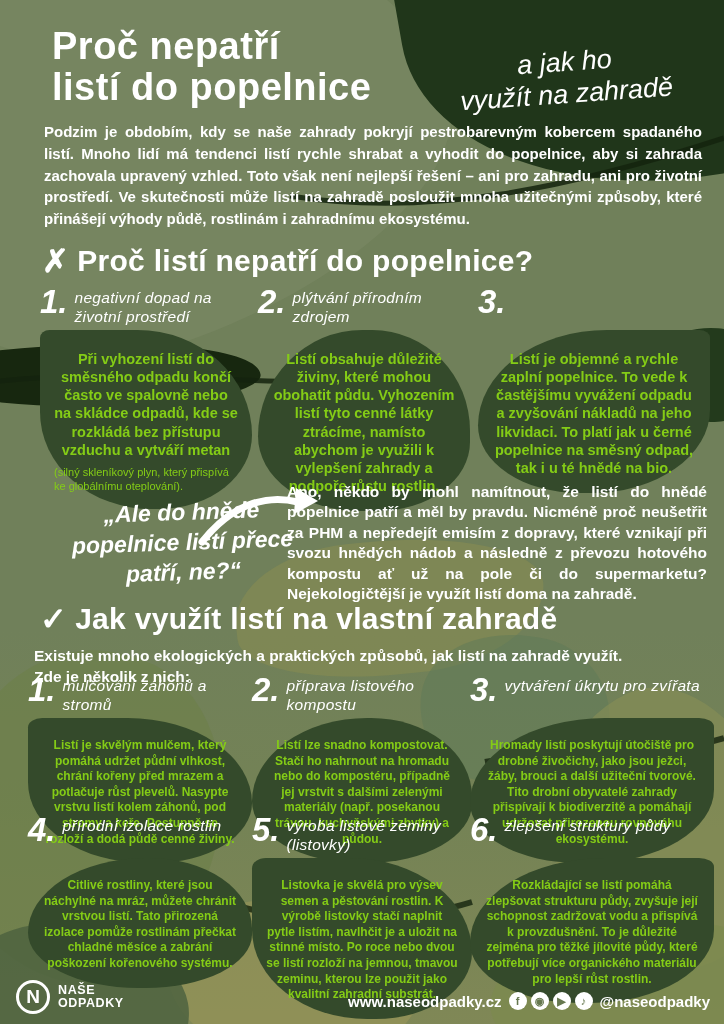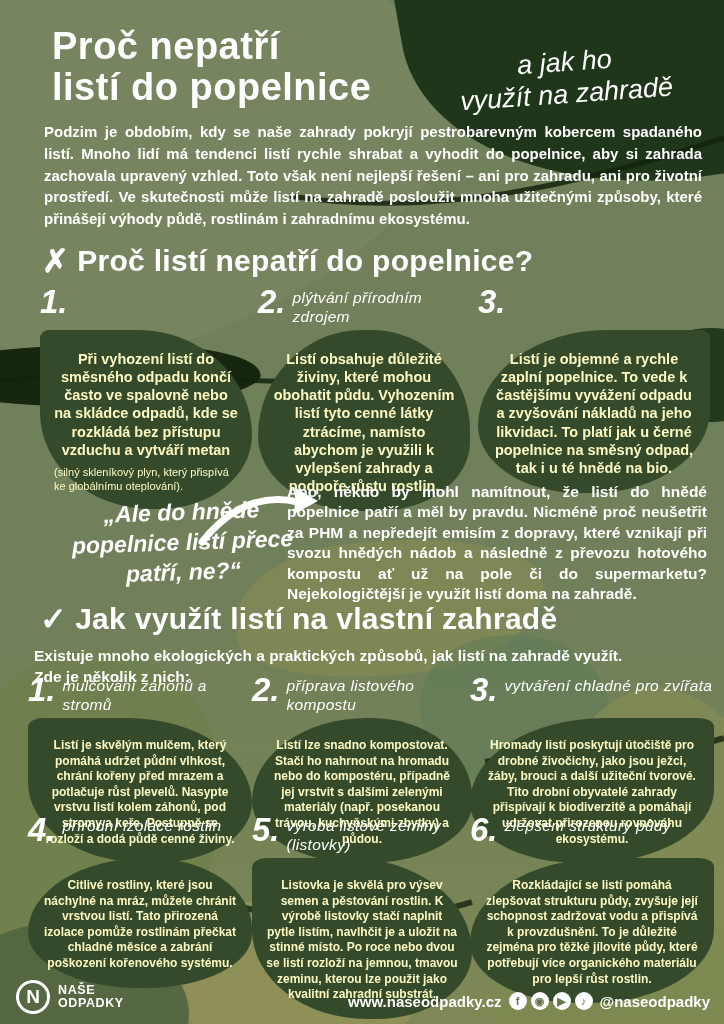--- a/index.html
+++ b/index.html
@@ -46,21 +46,21 @@
   .sec-head { position:absolute; display:flex; align-items:center; gap:8px; font-size:30px; font-weight:800; letter-spacing:.3px; }
   .sec1-head { left:42px; top:244px; }
   .sec2-head { left:40px; top:602px; }
   .mark { font-size:32px; font-weight:700; line-height:1; }
   .sec2-intro { position:absolute; left:34px; top:646px; width:662px; font-size:15.5px; font-weight:700; line-height:1.35; }
   
   .col { position:absolute; }
   .item-head { display:flex; gap:7px; align-items:flex-start; min-height:44px; }
   .num { font-size:33px; font-style:italic; font-weight:600; line-height:.95; }
   .item-title { font-size:15.5px; font-style:italic; line-height:1.2; padding-top:3px; font-weight:500; letter-spacing:.3px; }
-  .blob { position:relative; background:#344a2b; color:#fef9c3; text-align:center; padding:20px 14px 16px; }
+  .blob { position:relative; background:#344a2b; color:#84cc16; text-align:center; padding:20px 14px 16px; }
   .blob p { font-weight:700; }
   .s1-body { font-size:14.5px; line-height:1.25; }
   .s2-body { font-size:12px; line-height:1.3; }
   .note { font-size:11px; font-weight:400 !important; margin-top:7px; line-height:1.25; text-align:left; }
   .c1 { left:40px;  top:286px; width:212px; }
   .c2 { left:258px; top:286px; width:212px; }
   .c3 { left:478px; top:286px; width:232px; }
   .blob-a { border-radius:6% 72% 58% 70% / 6% 78% 55% 72%; min-height:158px; }
   .blob-b { border-radius:62% 58% 55% 60% / 74% 70% 48% 52%; min-height:150px; }
   .blob-c { border-radius:74% 6% 68% 58% / 78% 6% 68% 55%; min-height:150px; }
@@ -124,20 +124,21 @@
   <p class="intro">Podzim je obdobím, kdy se naše zahrady pokryjí pestrobarevným kobercem spadaného listí. Mnoho lidí má tendenci listí rychle shrabat a vyhodit do popelnice, aby si zahrada zachovala upravený vzhled. Toto však není nejlepší řešení – ani pro zahradu, ani pro životní prostředí. Ve skutečnosti může listí na zahradě posloužit mnoha užitečnými způsoby, které přinášejí výhody půdě, rostlinám i zahradnímu ekosystému.</p>
 
   <div class="sec-head sec1-head">
     <span class="mark">✗</span>
     <span>Proč listí nepatří do popelnice?</span>
   </div>
 
   <div class="col c1">
     <div class="item-head">
       <span class="num">1.</span>
+      <span class="item-title">negativní dopad na životní prostředí</span>
     </div>
     <div class="blob blob-a">
       <p class="s1-body">Při vyhození listí do směsného odpadu končí často ve spalovně nebo na skládce odpadů, kde se rozkládá bez přístupu vzduchu a vytváří metan</p>
       <p class="note">(silný skleníkový plyn, který přispívá ke globálnímu oteplování).</p>
     </div>
   </div>
   <div class="col c2">
     <div class="item-head">
       <span class="num">2.</span>
       <span class="item-title">plýtvání přírodním zdrojem</span>
@@ -185,21 +186,21 @@
       <span class="num">2.</span>
       <span class="item-title">příprava listového kompostu</span>
     </div>
     <div class="blob blob-e">
       <p class="s2-body">Listí lze snadno kompostovat. Stačí ho nahrnout na hromadu nebo do kompostéru, případně jej vrstvit s dalšími zelenými materiály (např. posekanou trávou, kuchyňskými zbytky) a půdou.</p>
     </div>
   </div>
   <div class="col g3 row1">
     <div class="item-head">
       <span class="num">3.</span>
-      <span class="item-title">vytváření chladné pro zvířata</span>
+      <span class="item-title">vytváření úkrytu pro zvířata</span>
     </div>
     <div class="blob blob-f">
       <p class="s2-body">Hromady listí poskytují útočiště pro drobné živočichy, jako jsou ježci, žáby, brouci a další užiteční tvorové. Tito drobní obyvatelé zahrady přispívají k biodiverzitě a pomáhají udržovat přirozenou rovnováhu ekosystému.</p>
     </div>
   </div>
 
   <div class="col g1 row2">
     <div class="item-head">
       <span class="num">4.</span>
       <span class="item-title">přírodní izolace rostlin</span>

